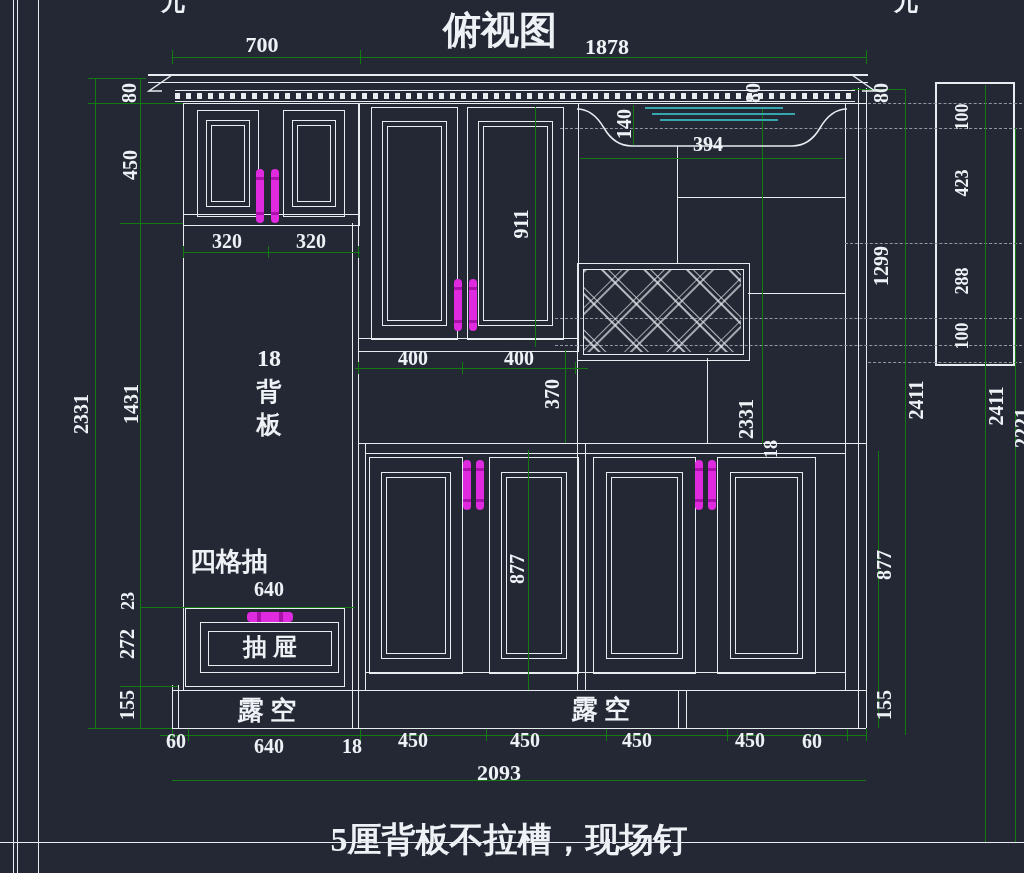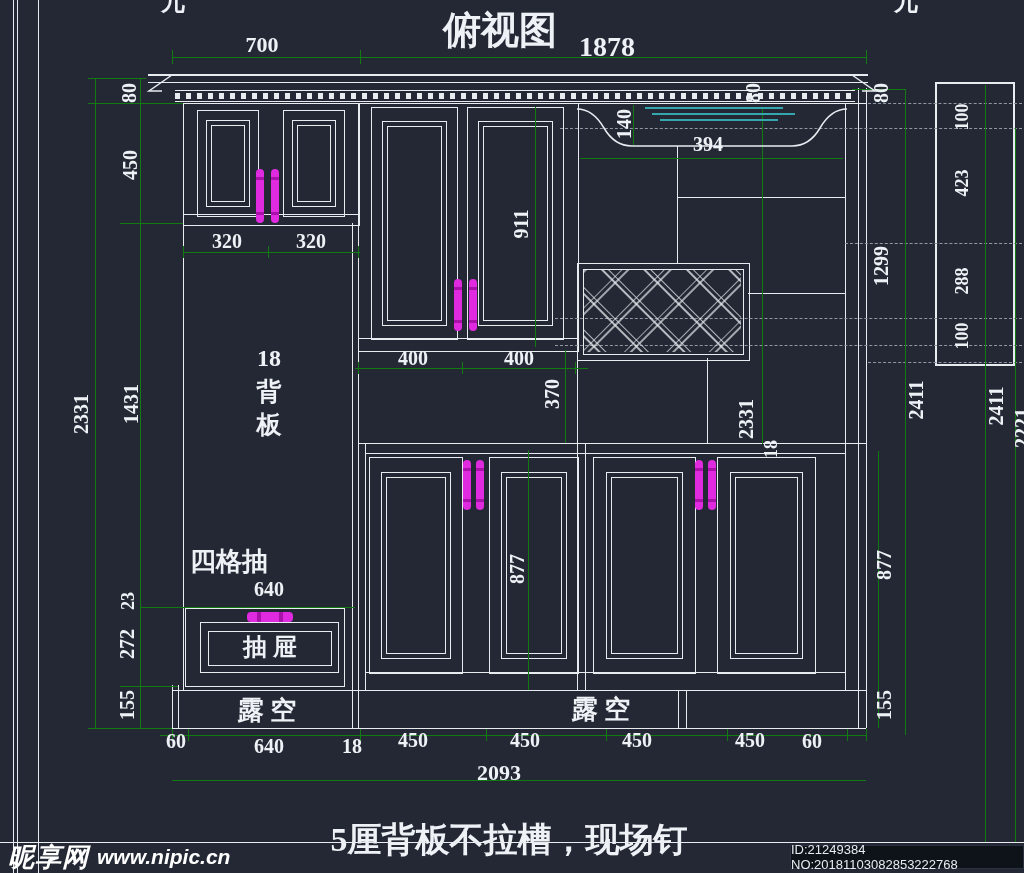--- a/index.html
+++ b/index.html
@@ -201,21 +201,21 @@
     <path d="M577 109 C588 109 597 116 604 128 C611 140 620 146 632 146 L792 146 C804 146 813 140 820 128 C827 116 836 109 847 109" stroke="#e8ebf0" stroke-width="1.5" fill="none"></path>
     <path d="M172 75 L149 91 L162 91" stroke="#e8ebf0" stroke-width="1.5" fill="none"></path>
     <path d="M852 75 L875 91 L862 91" stroke="#e8ebf0" stroke-width="1.5" fill="none"></path>
   </svg>
 
   <div id="labels-layer">
       <span class="lbl" style="left: 173px; top: 2px; font-size: 24px;">兀</span>
       <span class="lbl" style="left: 906px; top: 2px; font-size: 24px;">兀</span>
       <span class="lbl" style="left: 500px; top: 30px; font-size: 38px;">俯视图</span>
       <span class="lbl" style="left: 262px; top: 45px; font-size: 22px;">700</span>
-      <span class="lbl" style="left: 607px; top: 47px; font-size: 28px;">1878</span>
+      <span class="lbl" style="left: 607px; top: 47px; font-size: 22px;">1878</span>
       <span class="lbl rot" style="left: 129px; top: 93px; font-size: 20px;">80</span>
       <span class="lbl rot" style="left: 753px; top: 93px; font-size: 20px;">80</span>
       <span class="lbl rot" style="left: 881px; top: 93px; font-size: 20px;">80</span>
       <span class="lbl rot" style="left: 130px; top: 165px; font-size: 20px;">450</span>
       <span class="lbl" style="left: 227px; top: 241px; font-size: 20px;">320</span>
       <span class="lbl" style="left: 311px; top: 241px; font-size: 20px;">320</span>
       <span class="lbl rot" style="left: 624px; top: 124px; font-size: 20px;">140</span>
       <span class="lbl" style="left: 708px; top: 144px; font-size: 20px;">394</span>
       <span class="lbl rot" style="left: 521px; top: 224px; font-size: 20px;">911</span>
       <span class="lbl" style="left: 413px; top: 358px; font-size: 20px;">400</span>
@@ -253,21 +253,14 @@
       <span class="lbl" style="left: 413px; top: 740px; font-size: 20px;">450</span>
       <span class="lbl" style="left: 525px; top: 740px; font-size: 20px;">450</span>
       <span class="lbl" style="left: 637px; top: 740px; font-size: 20px;">450</span>
       <span class="lbl" style="left: 750px; top: 740px; font-size: 20px;">450</span>
       <span class="lbl" style="left: 812px; top: 741px; font-size: 20px;">60</span>
       <span class="lbl" style="left: 499px; top: 773px; font-size: 22px;">2093</span>
       <span class="lbl" style="left: 509px; top: 840px; font-size: 34px;">5厘背板不拉槽，现场钉</span>
     </div>
 
   <i class="wl" style="left:0;top:842px;width:1024px;height:1px;z-index:7"></i>
-  <div id="watermark-logo">
-    <span class="site-name">昵享网</span>
-    <span class="site-url">www.nipic.cn</span>
-  </div>
-  <div id="id-box">
-    <span>ID:21249384 NO:20181103082853222768</span>
-  </div>
 
 </div>
 
 </body></html>

